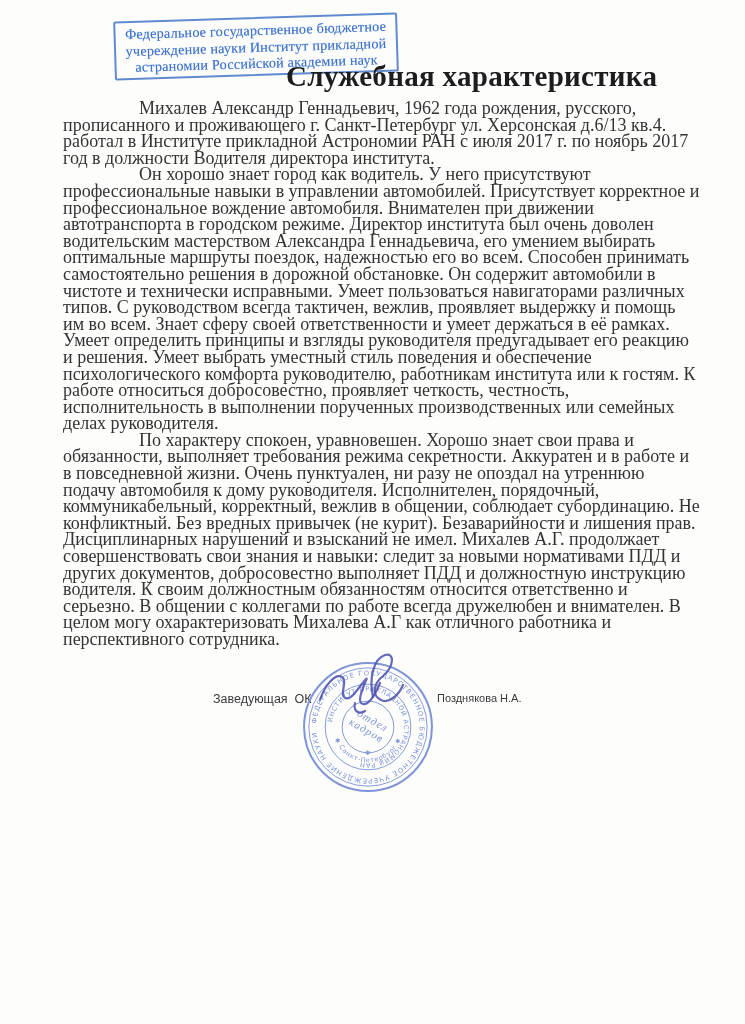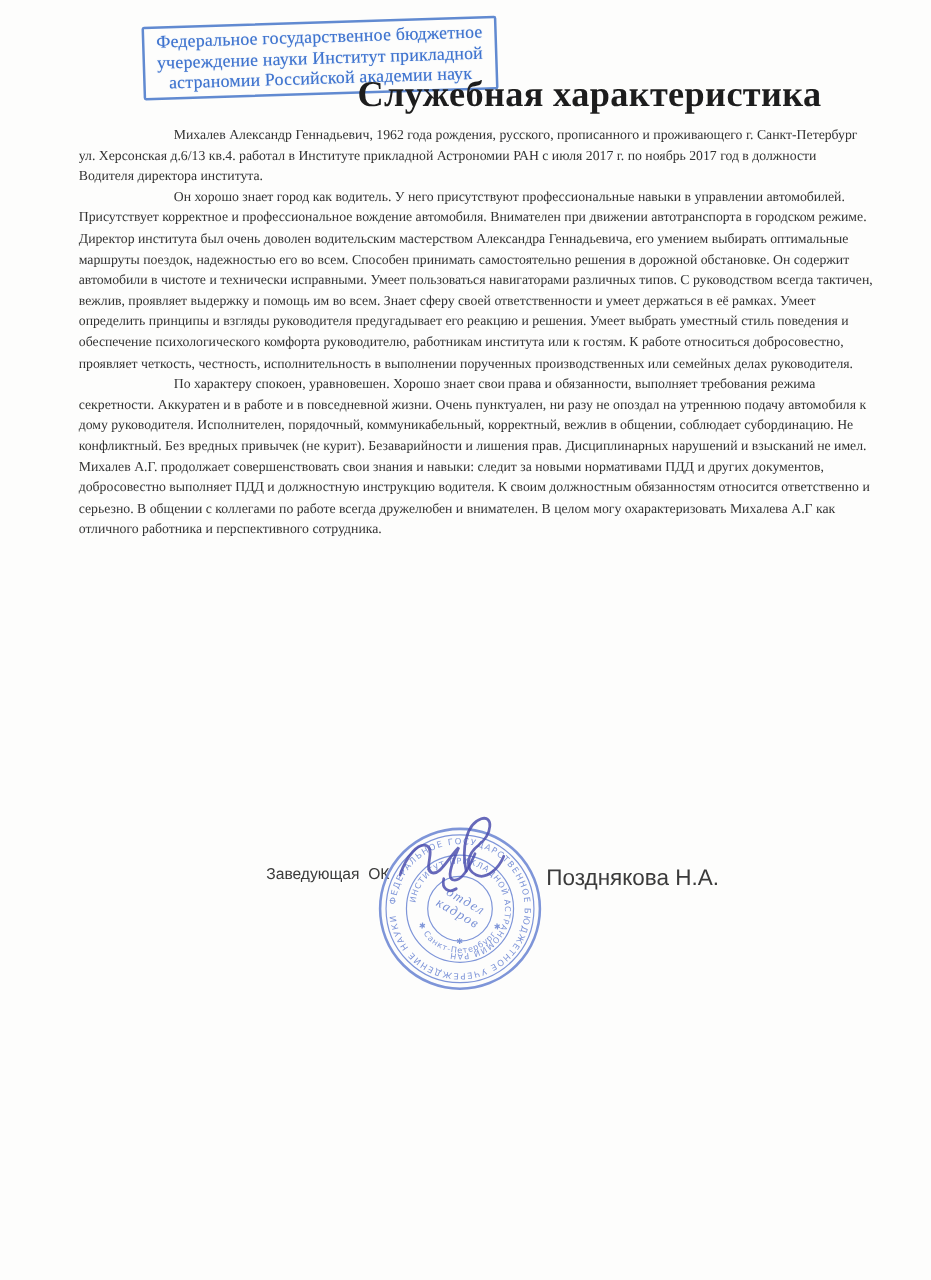--- a/index.html
+++ b/index.html
@@ -24,35 +24,35 @@
     text-shadow:0 0 0.7px rgba(63,116,207,0.55);
   }
   .title{
     position:absolute;left:286px;top:60px;margin:0;
     font-size:29px;font-weight:bold;color:#1d1d1d;
     letter-spacing:0.3px;
     font-family:"Liberation Serif", serif;
   }
   .body-text{
     position:absolute;left:63px;top:100px;width:637px;
-    font-size:11px;line-height:16.6px;
+    font-size:18px;line-height:16.6px;
     color:#333333;
     text-align:left;
   }
   .body-text p{margin:0;text-indent:76px;}
   .body-text p.small-indent{text-indent:5px;}
   .sig-role{
     position:absolute;left:213px;top:692px;
     font-family:"Liberation Sans", sans-serif;
     font-size:12.5px;color:#3b3b3b;white-space:pre;
   }
   .sig-name{
     position:absolute;left:437px;top:692px;
     font-family:"Liberation Sans", sans-serif;
-    font-size:18px;color:#3b3b3b;white-space:pre;
+    font-size:11px;color:#3b3b3b;white-space:pre;
   }
   .seal{
     position:absolute;left:300px;top:659px;width:136px;height:136px;
     opacity:0.88;
   }
   .seal text{fill:#6d87d4;font-family:"DejaVu Sans", sans-serif;}
   .seal .ring-outer-text{font-size:10px;letter-spacing:1.6px;font-weight:500;}
   .seal .ring-inner-text{font-size:9.5px;letter-spacing:1.1px;font-weight:500;}
   .seal .city-text{font-size:9.5px;letter-spacing:1px;}
   .seal .center-text{

